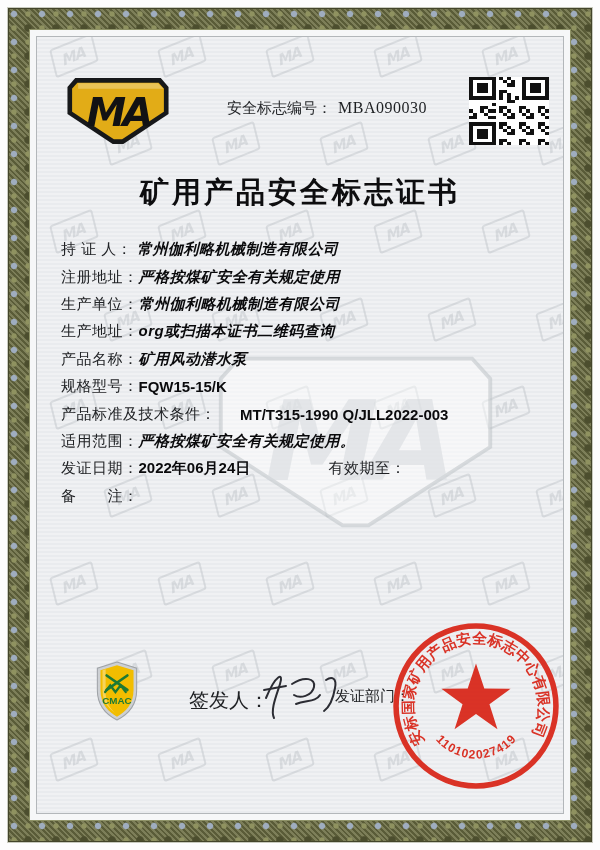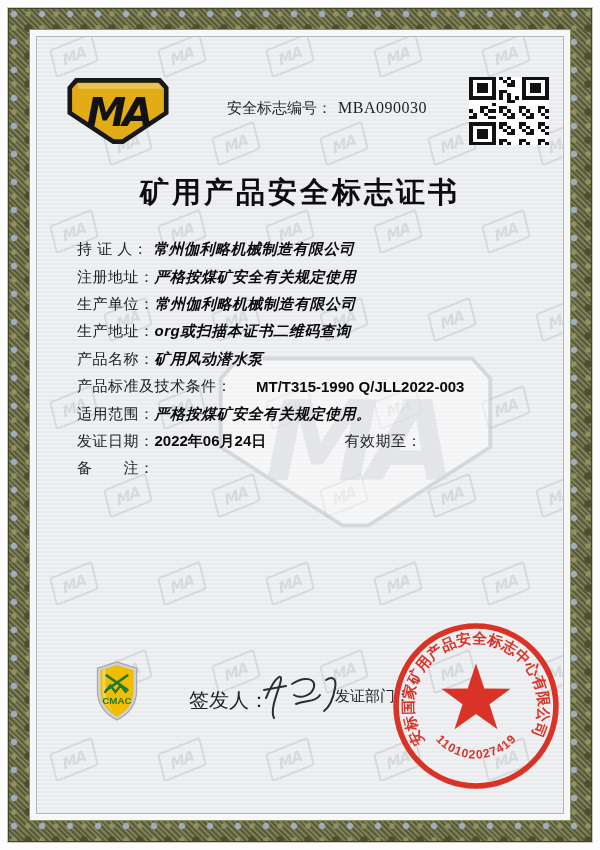--- a/index.html
+++ b/index.html
@@ -32,21 +32,21 @@
   .ma-logo{position:absolute;left:30px;top:40px;width:102px;height:68px;}
   .sn-line{position:absolute;left:190px;top:62px;font-size:15px;color:#26282b;white-space:nowrap;}
   .sn-line .num{font-family:"Liberation Serif",serif;font-size:16px;color:#1d1f22;letter-spacing:.5px;margin-left:6px;}
   .qr{position:absolute;left:432px;top:40px;width:80px;height:68px;background:#fff;padding:0;}
   .qr svg{width:100%;height:100%;display:block;}
 
   .title{position:absolute;left:0;top:136px;width:100%;text-align:center;
     font-size:29px;font-weight:700;color:#0d0d0f;letter-spacing:3px;}
 
   
-  .fields{position:absolute;left:40px;top:199px;width:488px;}
+  .fields{position:absolute;left:24px;top:199px;width:488px;}
   .frow{height:27.4px;display:flex;align-items:center;font-size:15px;color:#202225;white-space:nowrap;}
   .flabel{min-width:76px;letter-spacing:.5px;}
   .flabel.wide{min-width:0;margin-right:24px;}
   .fvalue{font-weight:700;font-style:italic;color:#0a0a0c;letter-spacing:.5px;}
   .fvalue.latin{font-style:normal;font-family:"Liberation Sans",sans-serif;letter-spacing:0;}
   .fvalue.mid{min-width:170px;}
   .flabel2{margin-left:20px;min-width:76px;}
 
   
   .para{position:absolute;left:24px;top:527px;width:482px;font-size:15px;line-height:20px;
@@ -336,20 +336,24 @@
     </div>
     <div class="frow">
       <span class="flabel">生产地址：</span>
       <span class="fvalue">org或扫描本证书二维码查询</span>
     </div>
     <div class="frow">
       <span class="flabel">产品名称：</span>
       <span class="fvalue">矿用风动潜水泵</span>
     </div>
     <div class="frow">
+      <span class="flabel">规格型号：</span>
+      <span class="fvalue latin">FQW15-15/K</span>
+    </div>
+    <div class="frow">
       <span class="flabel wide">产品标准及技术条件：</span>
       <span class="fvalue latin">MT/T315-1990 Q/JLL2022-003</span>
     </div>
     <div class="frow">
       <span class="flabel">适用范围：</span>
       <span class="fvalue">严格按煤矿安全有关规定使用。</span>
     </div>
     <div class="frow">
       <span class="flabel">发证日期：</span>
       <span class="fvalue latin mid">2022年06月24日</span>

